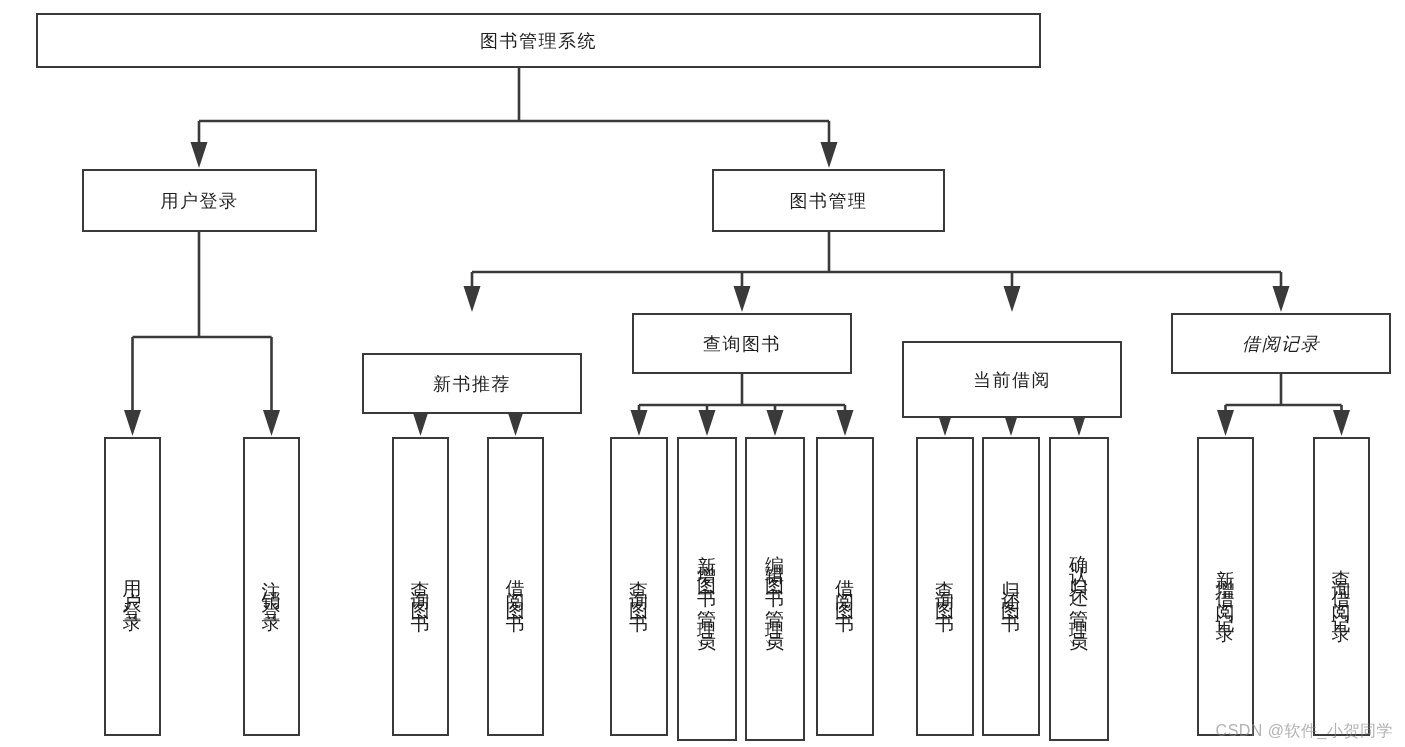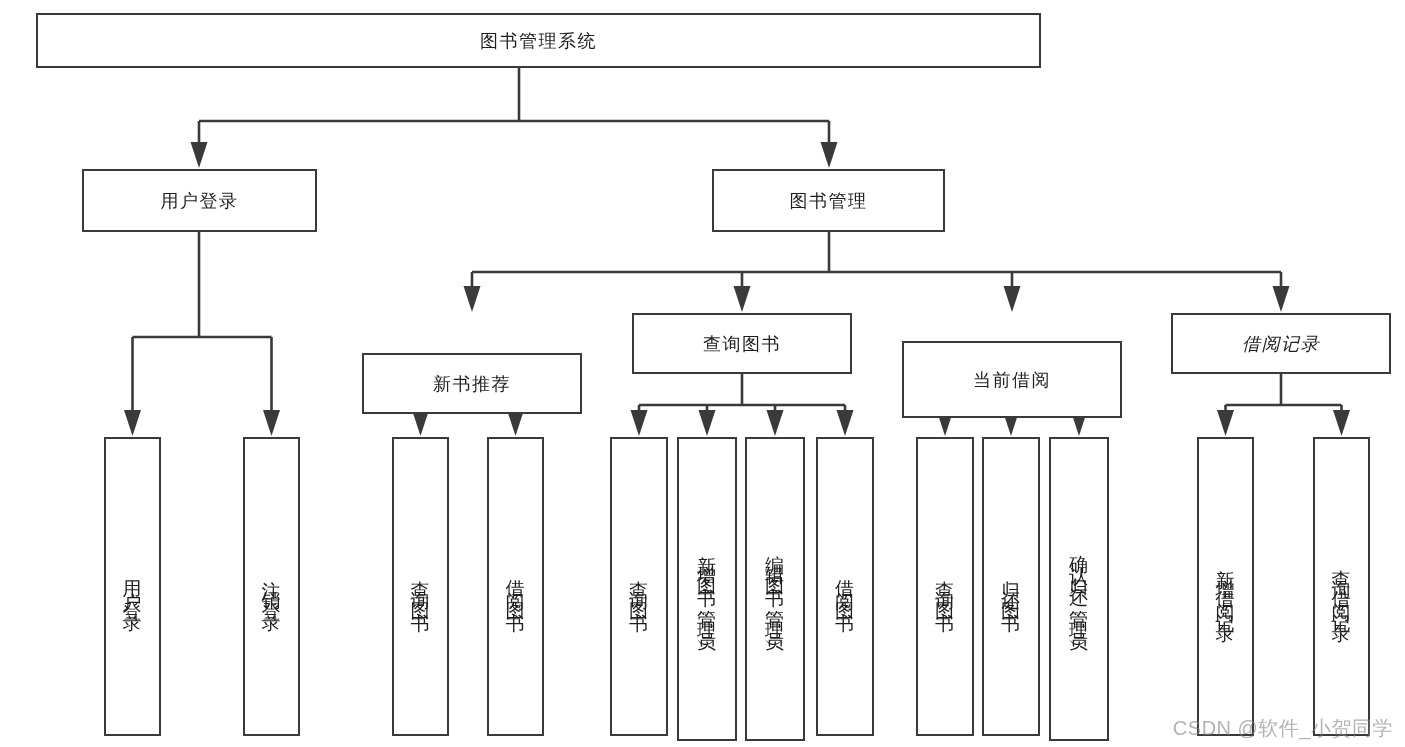--- a/index.html
+++ b/index.html
@@ -25,21 +25,21 @@
     display:flex;align-items:center;justify-content:center;
   }
   .leaf.tall{height:304px;}
   .vtext{
     writing-mode:vertical-rl;text-orientation:mixed;
     font-size:19px;line-height:1;letter-spacing:11px;
     color:#1e1e1e;white-space:nowrap;
   }
   .watermark{
     position:absolute;right:12px;bottom:5px;
-    font-size:20px;letter-spacing:0.5px;
+    font-size:16px;letter-spacing:0.5px;
     color:rgba(130,130,130,0.62);
     z-index:5;pointer-events:none;
   }
 </style>
 </head>
 <body>
 
 <div class="canvas">
 
   <svg class="edges" width="1405" height="747" viewBox="0 0 1405 747" aria-hidden="true">

